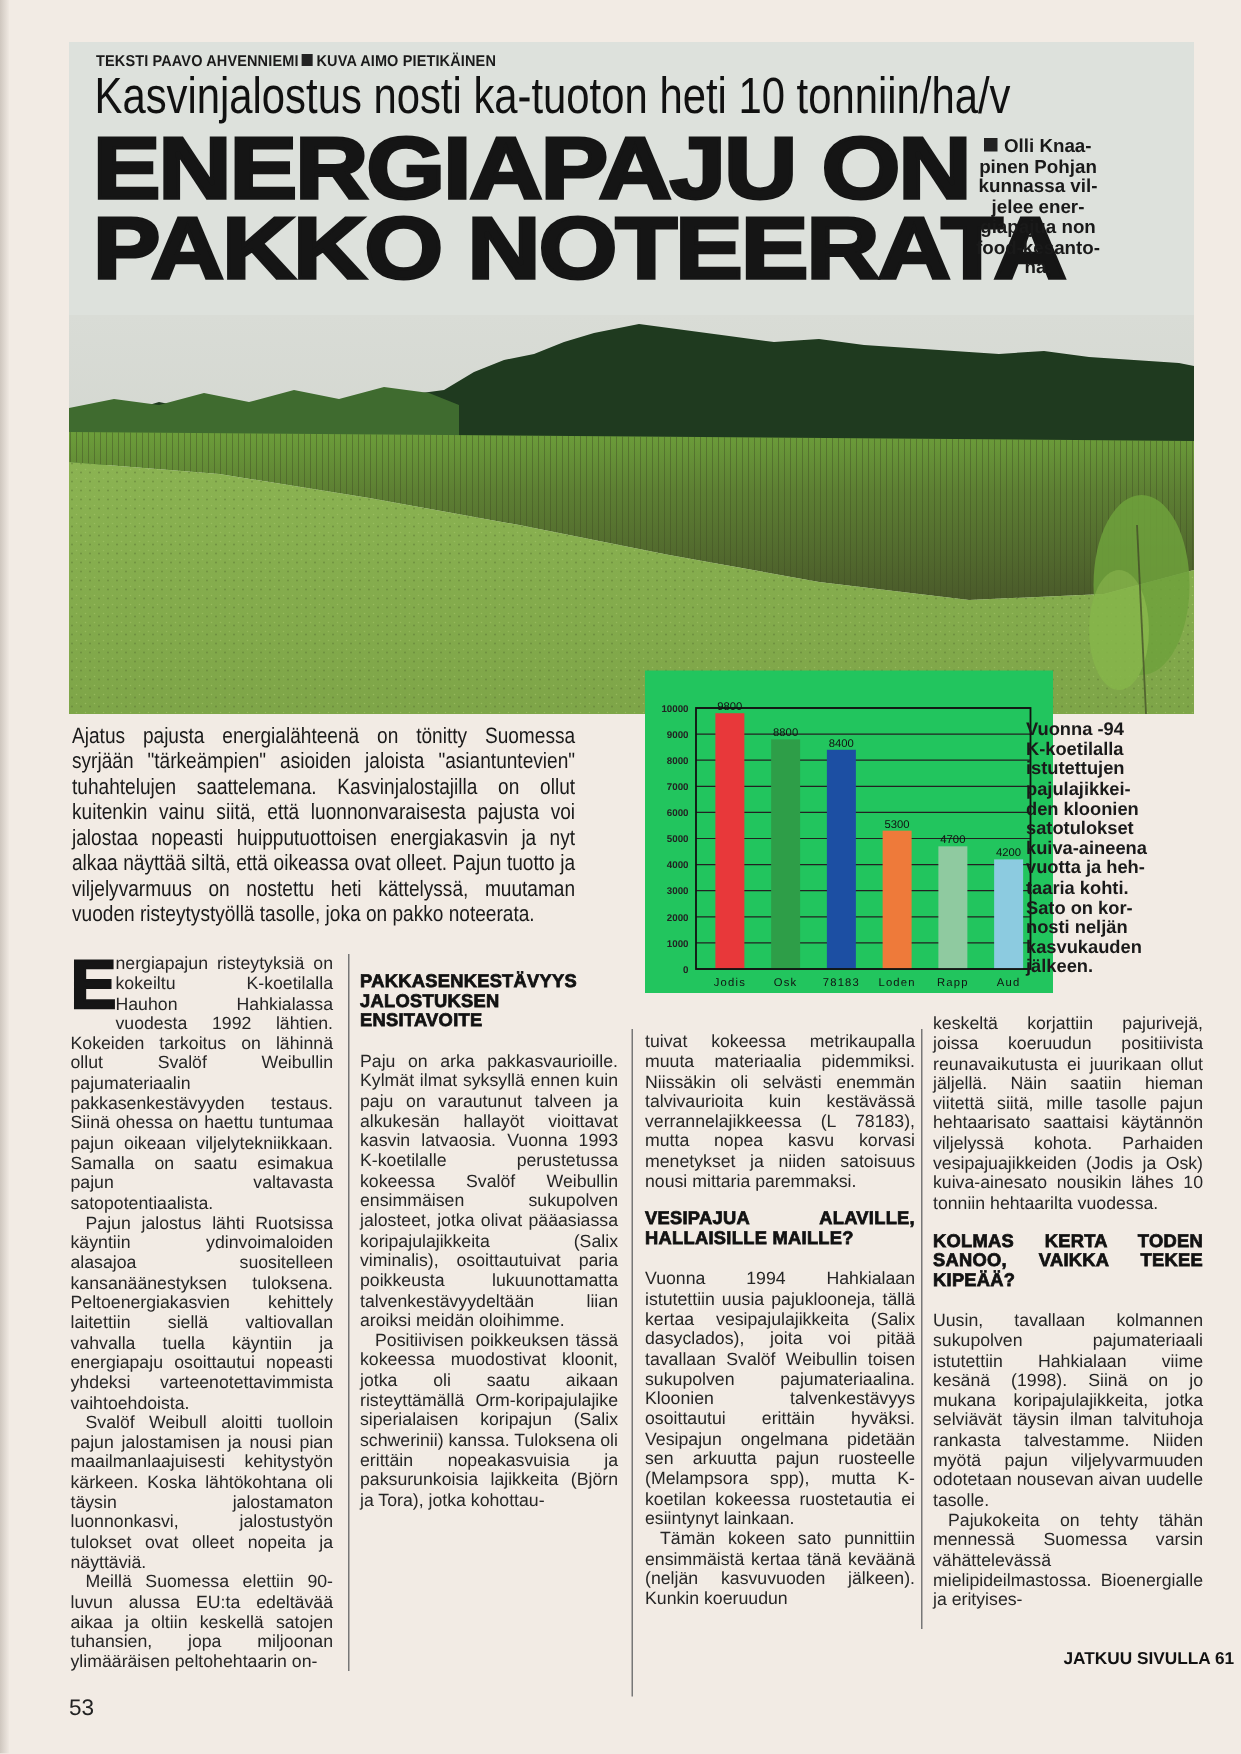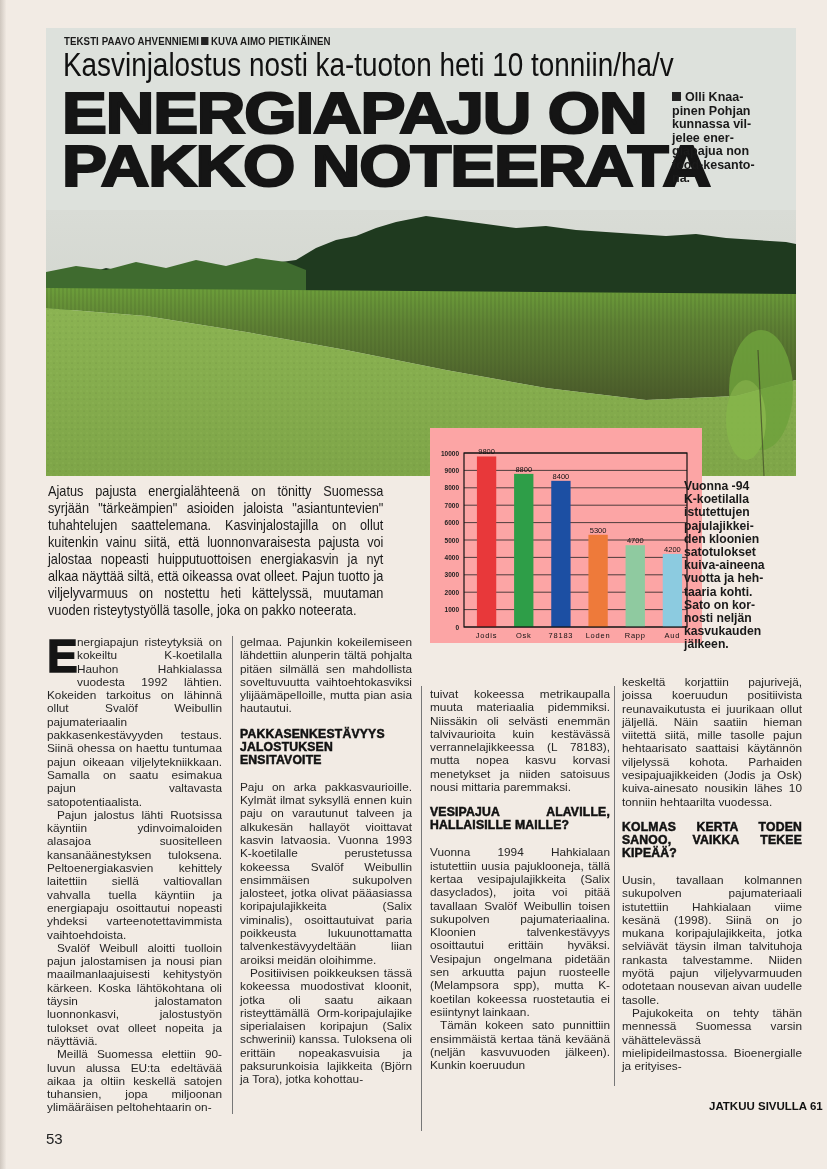--- a/index.html
+++ b/index.html
@@ -30,37 +30,37 @@
   }
   .headline {
     position: absolute; left: 62px; top: 86px;
     font-family: "Liberation Sans", sans-serif; font-weight: 900;
     font-size: 58px; line-height: 53px; color: #151515; white-space: nowrap;
     letter-spacing: -1px;
     transform: scaleX(1.16); transform-origin: left;
     -webkit-text-stroke: 2.2px #151515;
   }
   .photo-caption {
-    position: absolute; left: 672px; top: 91px; width: 120px;
-    font-size: 12.5px; line-height: 13.5px; font-weight: bold; color: #1a1a1a;
+    position: absolute; left: 632px; top: 91px; width: 120px;
+    font-size: 12.5px; line-height: 13.5px; font-weight: bold; color: #1a1a1a; text-align: center;
   }
   .photo-caption .sq { display: inline-block; width: 9px; height: 9px; background: #222; margin-right: 4px; }
   .photo {
     position: absolute; left: 46px; top: 210px; width: 750px; height: 266px; overflow: hidden;
   }
   .photo svg { display: block; }
   .intro {
     position: absolute; left: 48px; top: 483px; width: 336px;
     font-size: 14.8px; line-height: 17px; text-align: justify; color: #1a1a1a;
     font-family: "Liberation Sans", sans-serif;
     transform: scaleX(0.86); transform-origin: left;
   }
   .intro-inner { width: 390px; }
   .chart-box {
-    position: absolute; left: 430px; top: 428px; width: 272px; height: 215px; background: #fca5a5;
+    position: absolute; left: 430px; top: 447px; width: 272px; height: 215px; background: #22c55e;
   }
   .chart-box svg { display: block; }
   .chart-caption {
     position: absolute; left: 684px; top: 480px; width: 96px;
     font-size: 12.2px; line-height: 13.2px; font-weight: bold; color: #1a1a1a;
   }
   .col {
     position: absolute; font-family: "Liberation Sans", sans-serif;
     font-size: 11.8px; line-height: 13.3px; color: #262626; text-align: justify;
   }
@@ -234,21 +234,20 @@
 
 <div class="col col1">
   <p class="first"><span class="dropcap">E</span><span>nergiapajun risteytyksiä on kokeiltu K-koetilalla Hauhon Hahkialassa vuodesta 1992 lähtien. Kokeiden tarkoitus on lähinnä ollut Svalöf Weibullin pajumateriaalin pakkasenkestävyyden testaus. Siinä ohessa on haettu tuntumaa pajun oikeaan viljelytekniikkaan. Samalla on saatu esimakua pajun valtavasta satopotentiaalista.</span></p>
   <p>Pajun jalostus lähti Ruotsissa käyntiin ydinvoimaloiden alasajoa suositelleen kansanäänestyksen tuloksena. Peltoenergiakasvien kehittely laitettiin siellä valtiovallan vahvalla tuella käyntiin ja energiapaju osoittautui nopeasti yhdeksi varteenotettavimmista vaihtoehdoista.</p>
   <p>Svalöf Weibull aloitti tuolloin pajun jalostamisen ja nousi pian maailmanlaajuisesti kehitystyön kärkeen. Koska lähtökohtana oli täysin jalostamaton luonnonkasvi, jalostustyön tulokset ovat olleet nopeita ja näyttäviä.</p>
   <p>Meillä Suomessa elettiin 90-luvun alussa EU:ta edeltävää aikaa ja oltiin keskellä satojen tuhansien, jopa miljoonan ylimääräisen peltohehtaarin on-</p>
 </div>
 <div class="rule" style="left:232px; top:636px; height:478px;"></div>
 
 <div class="col col2">
-  <p class="first">gelmaa. Pajunkin kokeilemiseen lähdettiin alunperin tältä pohjalta pitäen silmällä sen mahdollista soveltuvuutta vaihtoehtokasviksi ylijäämäpelloille, mutta pian asia hautautui.</p>
   <div class="subhead">PAKKASENKESTÄVYYS JALOSTUKSEN ENSITAVOITE</div>
   <p class="first">Paju on arka pakkasvaurioille. Kylmät ilmat syksyllä ennen kuin paju on varautunut talveen ja alkukesän hallayöt vioittavat kasvin latvaosia. Vuonna 1993 K-koetilalle perustetussa kokeessa Svalöf Weibullin ensimmäisen sukupolven jalosteet, jotka olivat pääasiassa koripajulajikkeita (Salix viminalis), osoittautuivat paria poikkeusta lukuunottamatta talvenkestävyydeltään liian aroiksi meidän oloihimme.</p>
   <p>Positiivisen poikkeuksen tässä kokeessa muodostivat kloonit, jotka oli saatu aikaan risteyttämällä Orm-koripajulajike siperialaisen koripajun (Salix schwerinii) kanssa. Tuloksena oli erittäin nopeakasvuisia ja paksurunkoisia lajikkeita (Björn ja Tora), jotka kohottau-</p>
 </div>
 <div class="rule" style="left:421px; top:686px; height:445px;"></div>
 
 <div class="col col3">
   <p class="first">tuivat kokeessa metrikaupalla muuta materiaalia pidemmiksi. Niissäkin oli selvästi enemmän talvivaurioita kuin kestävässä verrannelajikkeessa (L 78183), mutta nopea kasvu korvasi menetykset ja niiden satoisuus nousi mittaria paremmaksi.</p>
   <div class="subhead">VESIPAJUA ALAVILLE, HALLAISILLE MAILLE?</div>
   <p class="first">Vuonna 1994 Hahkialaan istutettiin uusia pajuklooneja, tällä kertaa vesipajulajikkeita (Salix dasyclados), joita voi pitää tavallaan Svalöf Weibullin toisen sukupolven pajumateriaalina. Kloonien talvenkestävyys osoittautui erittäin hyväksi. Vesipajun ongelmana pidetään sen arkuutta pajun ruosteelle (Melampsora spp), mutta K-koetilan kokeessa ruostetautia ei esiintynyt lainkaan.</p>

